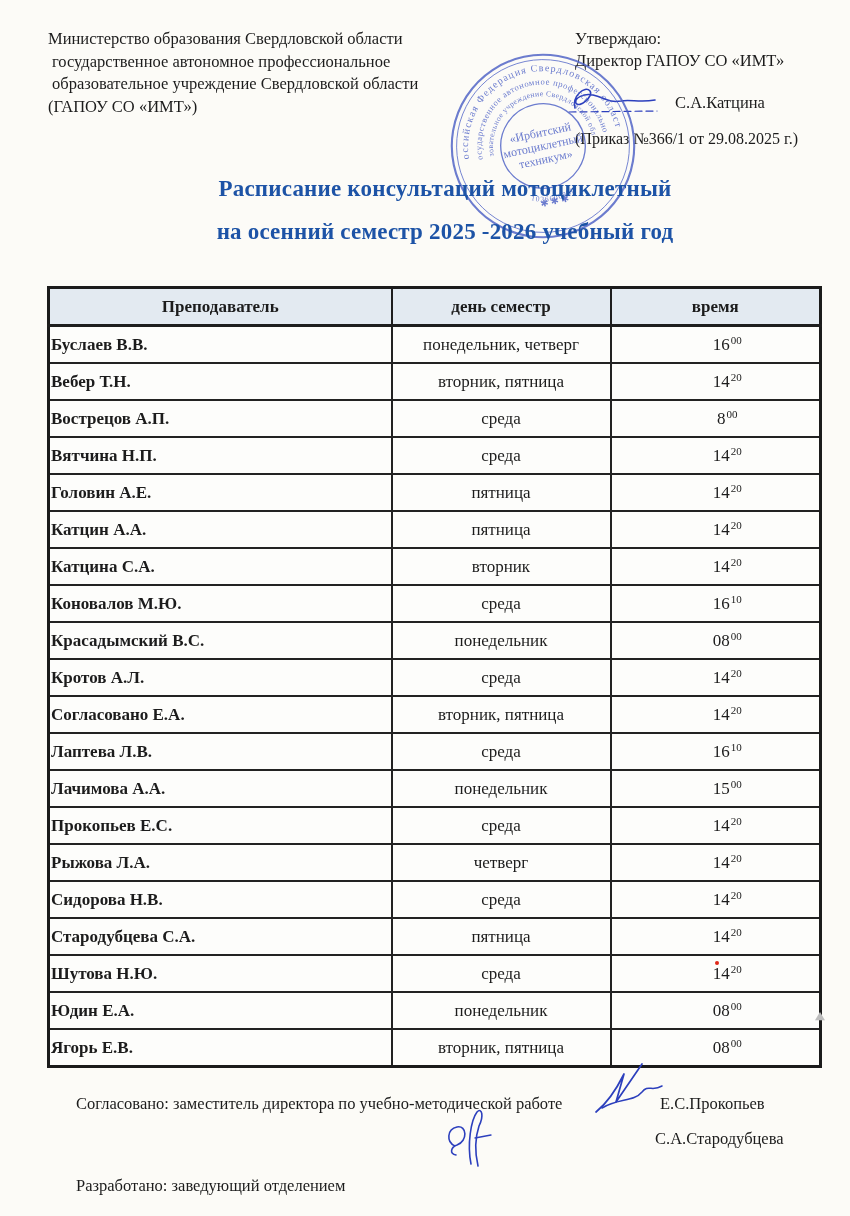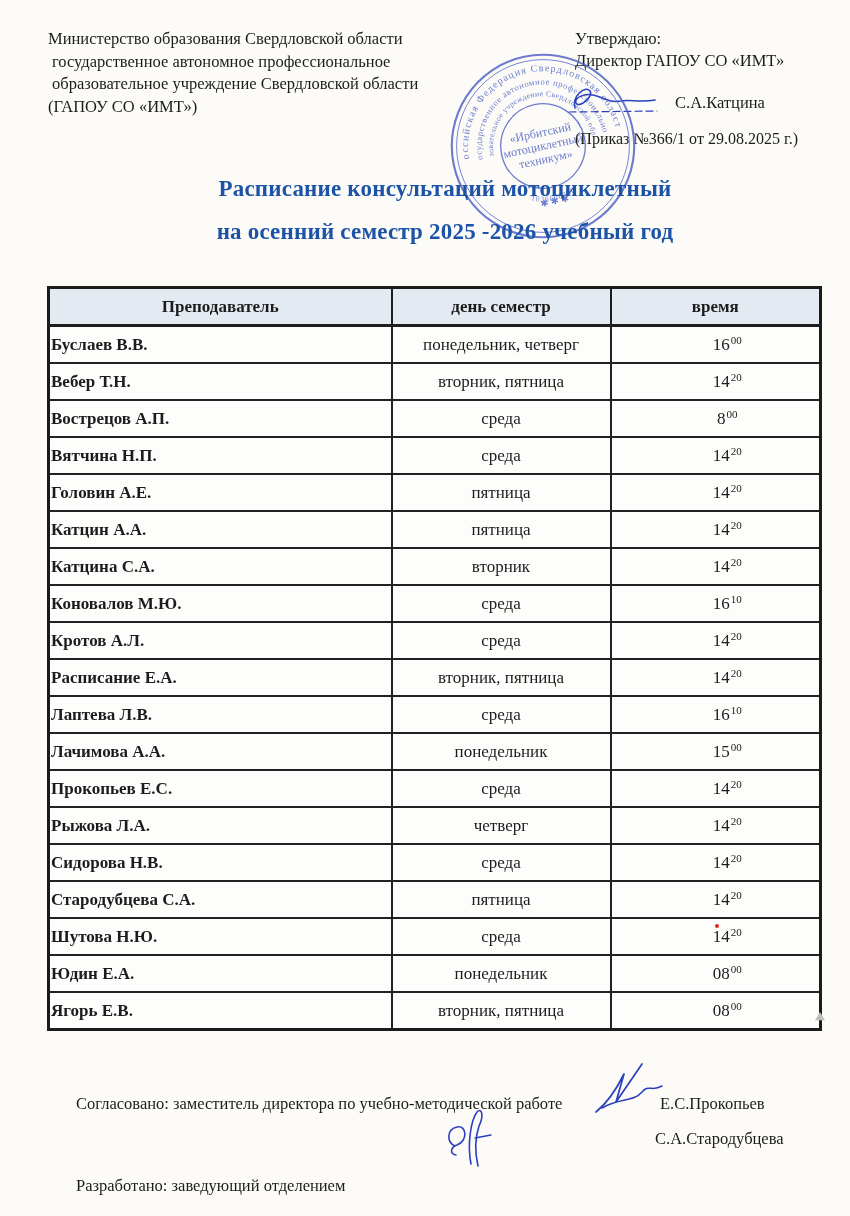--- a/index.html
+++ b/index.html
@@ -208,31 +208,38 @@
     </tr>
 
     <tr>
       <td class="c-name">Коновалов М.Ю.</td>
       <td class="c-day">среда</td>
       <td class="c-time">
         <span class="t-wrap"><span class="th-val">16</span><span class="tm">10</span></span>
       </td>
     </tr>
 
+    <tr>
+      <td class="c-name">Красадымский В.С.</td>
+      <td class="c-day">понедельник</td>
+      <td class="c-time">
+        <span class="t-wrap"><span class="th-val">08</span><span class="tm">00</span></span>
+      </td>
+    </tr>
 
     <tr>
       <td class="c-name">Кротов А.Л.</td>
       <td class="c-day">среда</td>
       <td class="c-time">
         <span class="t-wrap"><span class="th-val">14</span><span class="tm">20</span></span>
       </td>
     </tr>
 
     <tr>
-      <td class="c-name">Расписание Е.А.</td>
+      <td class="c-name">Согласовано Е.А.</td>
       <td class="c-day">вторник, пятница</td>
       <td class="c-time">
         <span class="t-wrap"><span class="th-val">14</span><span class="tm">20</span></span>
       </td>
     </tr>
 
     <tr>
       <td class="c-name">Лаптева Л.В.</td>
       <td class="c-day">среда</td>
       <td class="c-time">

